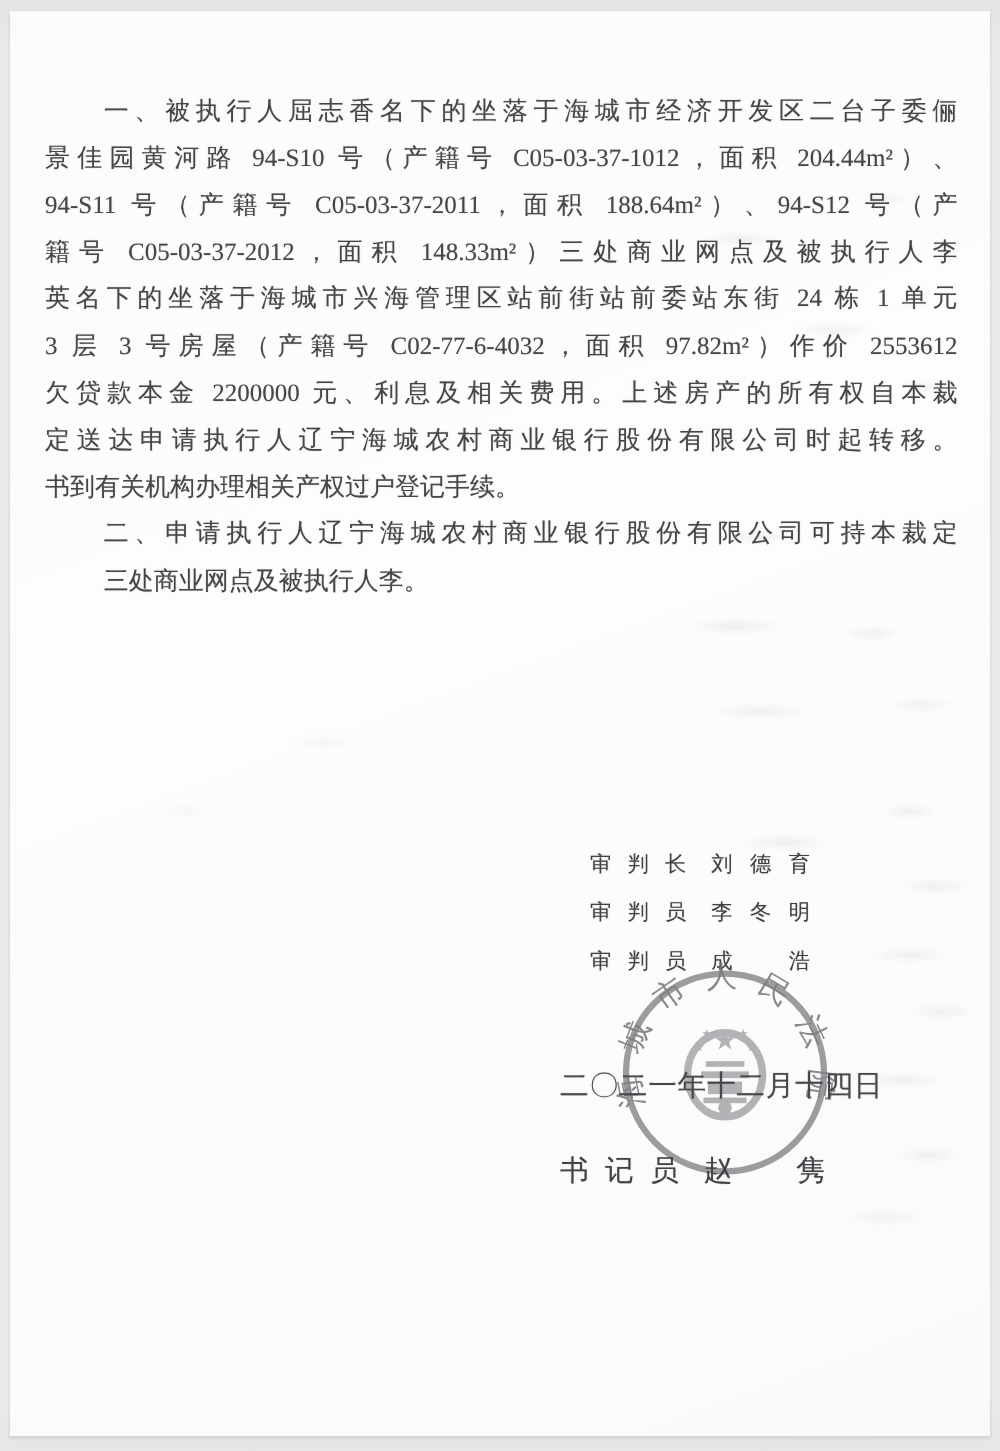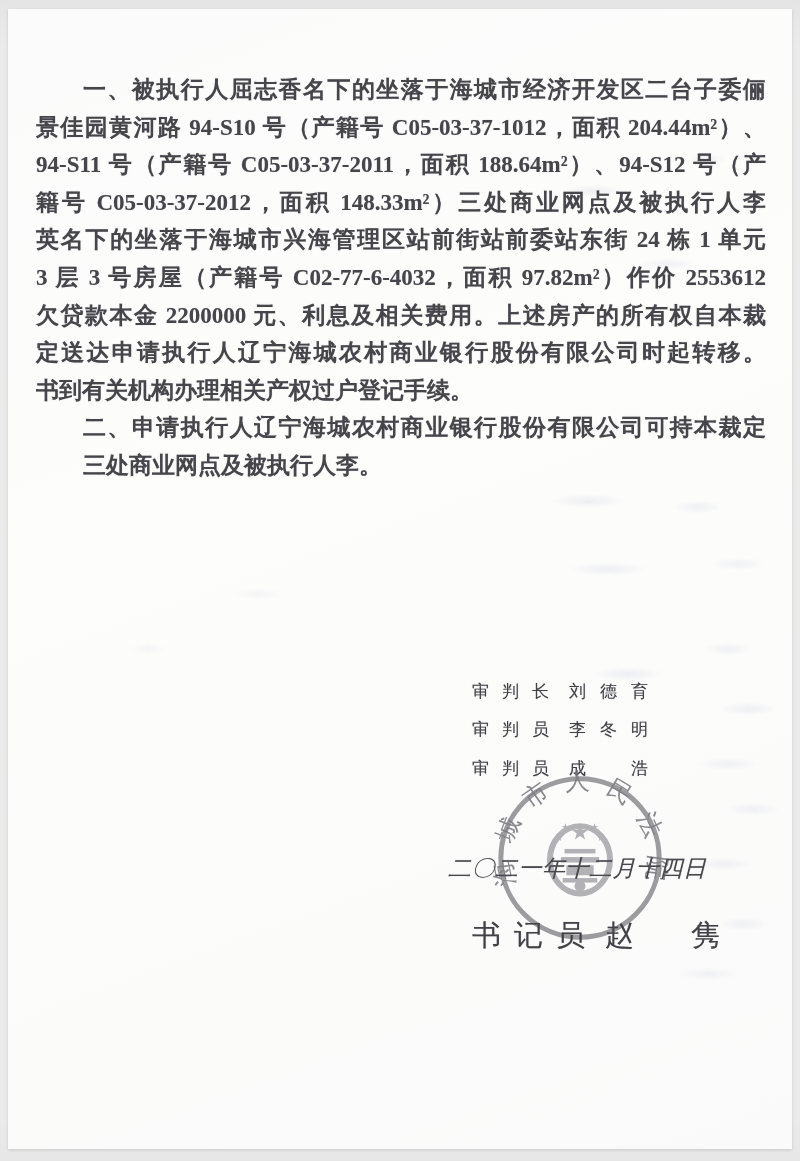--- a/index.html
+++ b/index.html
@@ -37,48 +37,46 @@
       radial-gradient(46px 9px at 720px 755px, rgba(165,170,195,.15), transparent 70%),
       radial-gradient(40px 9px at 745px 800px, rgba(165,170,195,.14), transparent 70%),
       radial-gradient(44px 9px at 715px 855px, rgba(165,170,195,.15), transparent 70%),
       radial-gradient(38px 9px at 735px 915px, rgba(165,170,195,.14), transparent 70%),
       radial-gradient(44px 9px at 700px 965px, rgba(165,170,195,.13), transparent 70%),
       radial-gradient(36px 8px at 250px 585px, rgba(168,172,192,.10), transparent 70%),
       radial-gradient(30px 8px at 140px 640px, rgba(168,172,192,.09), transparent 70%);
   }
   .body-text {
     position:absolute; left:28px; top:62px; width:730px;
-    font-size:23px; color:#45454a;
+    font-size:20px; color:#45454a;
     text-shadow:0 0 1px rgba(70,70,75,.35);
-    font-weight:bold;
   }
   .line { height:37.6px; line-height:37.6px; }
   .line.j { text-align:justify; text-align-last:justify; }
   .line.ind { text-indent:47px; }
   .sig-area {
     position:absolute; left:464px; top:663px;
     font-size:17px; color:#414146;
     text-shadow:0 0 1px rgba(70,70,75,.35);
   }
   .sig-row { height:38.6px; display:flex; align-items:center; white-space:nowrap; }
   .sig-row .role { letter-spacing:13px; }
   .sig-row .name { margin-left:7px; letter-spacing:14px; }
   .seal {
     position:absolute; left:481px; top:758px; width:182px; height:182px;
     z-index:2; opacity:.88; filter:blur(.4px);
   }
   .date-line {
     position:absolute; left:440px; top:844px; z-index:3;
     font-size:23px; letter-spacing:.5px; color:#47474c; white-space:nowrap;
     text-shadow:0 0 1px rgba(70,70,75,.4);
-    font-style:italic;
   }
   .clerk-row {
-    position:absolute; left:464px; top:908px; z-index:3;
-    font-size:29px; color:#414146; height:38px;
+    position:absolute; left:440px; top:908px; z-index:3;
+    font-size:23px; color:#414146; height:38px;
     text-shadow:0 0 1px rgba(70,70,75,.35);
     align-items:center;
   }
 </style>
 </head>
 <body>
 
 <div class="canvas">
   <div class="page">
 

